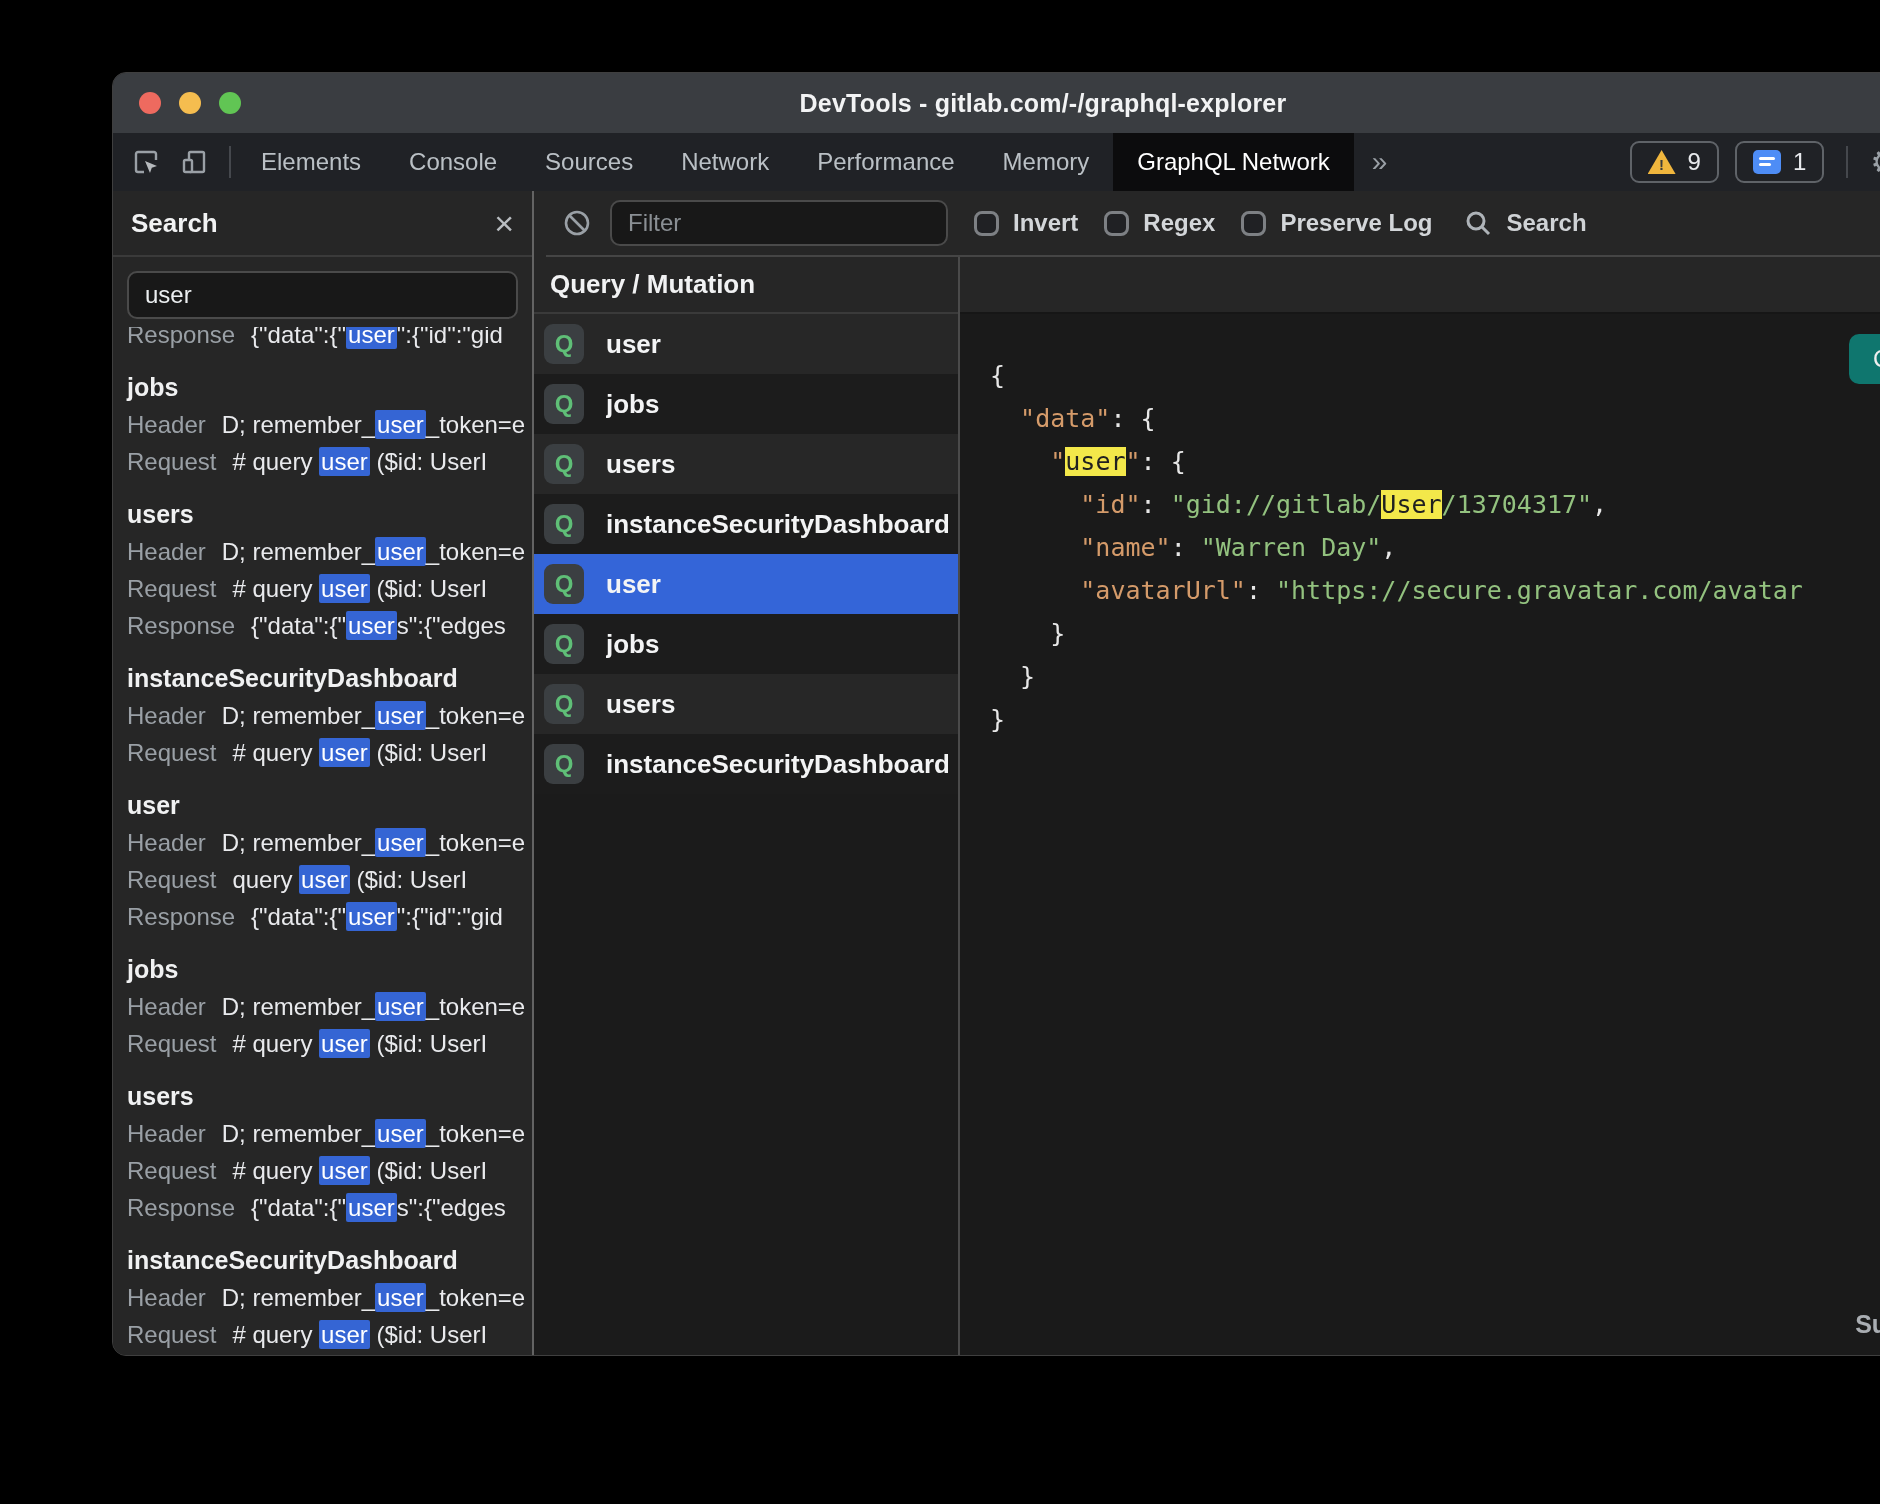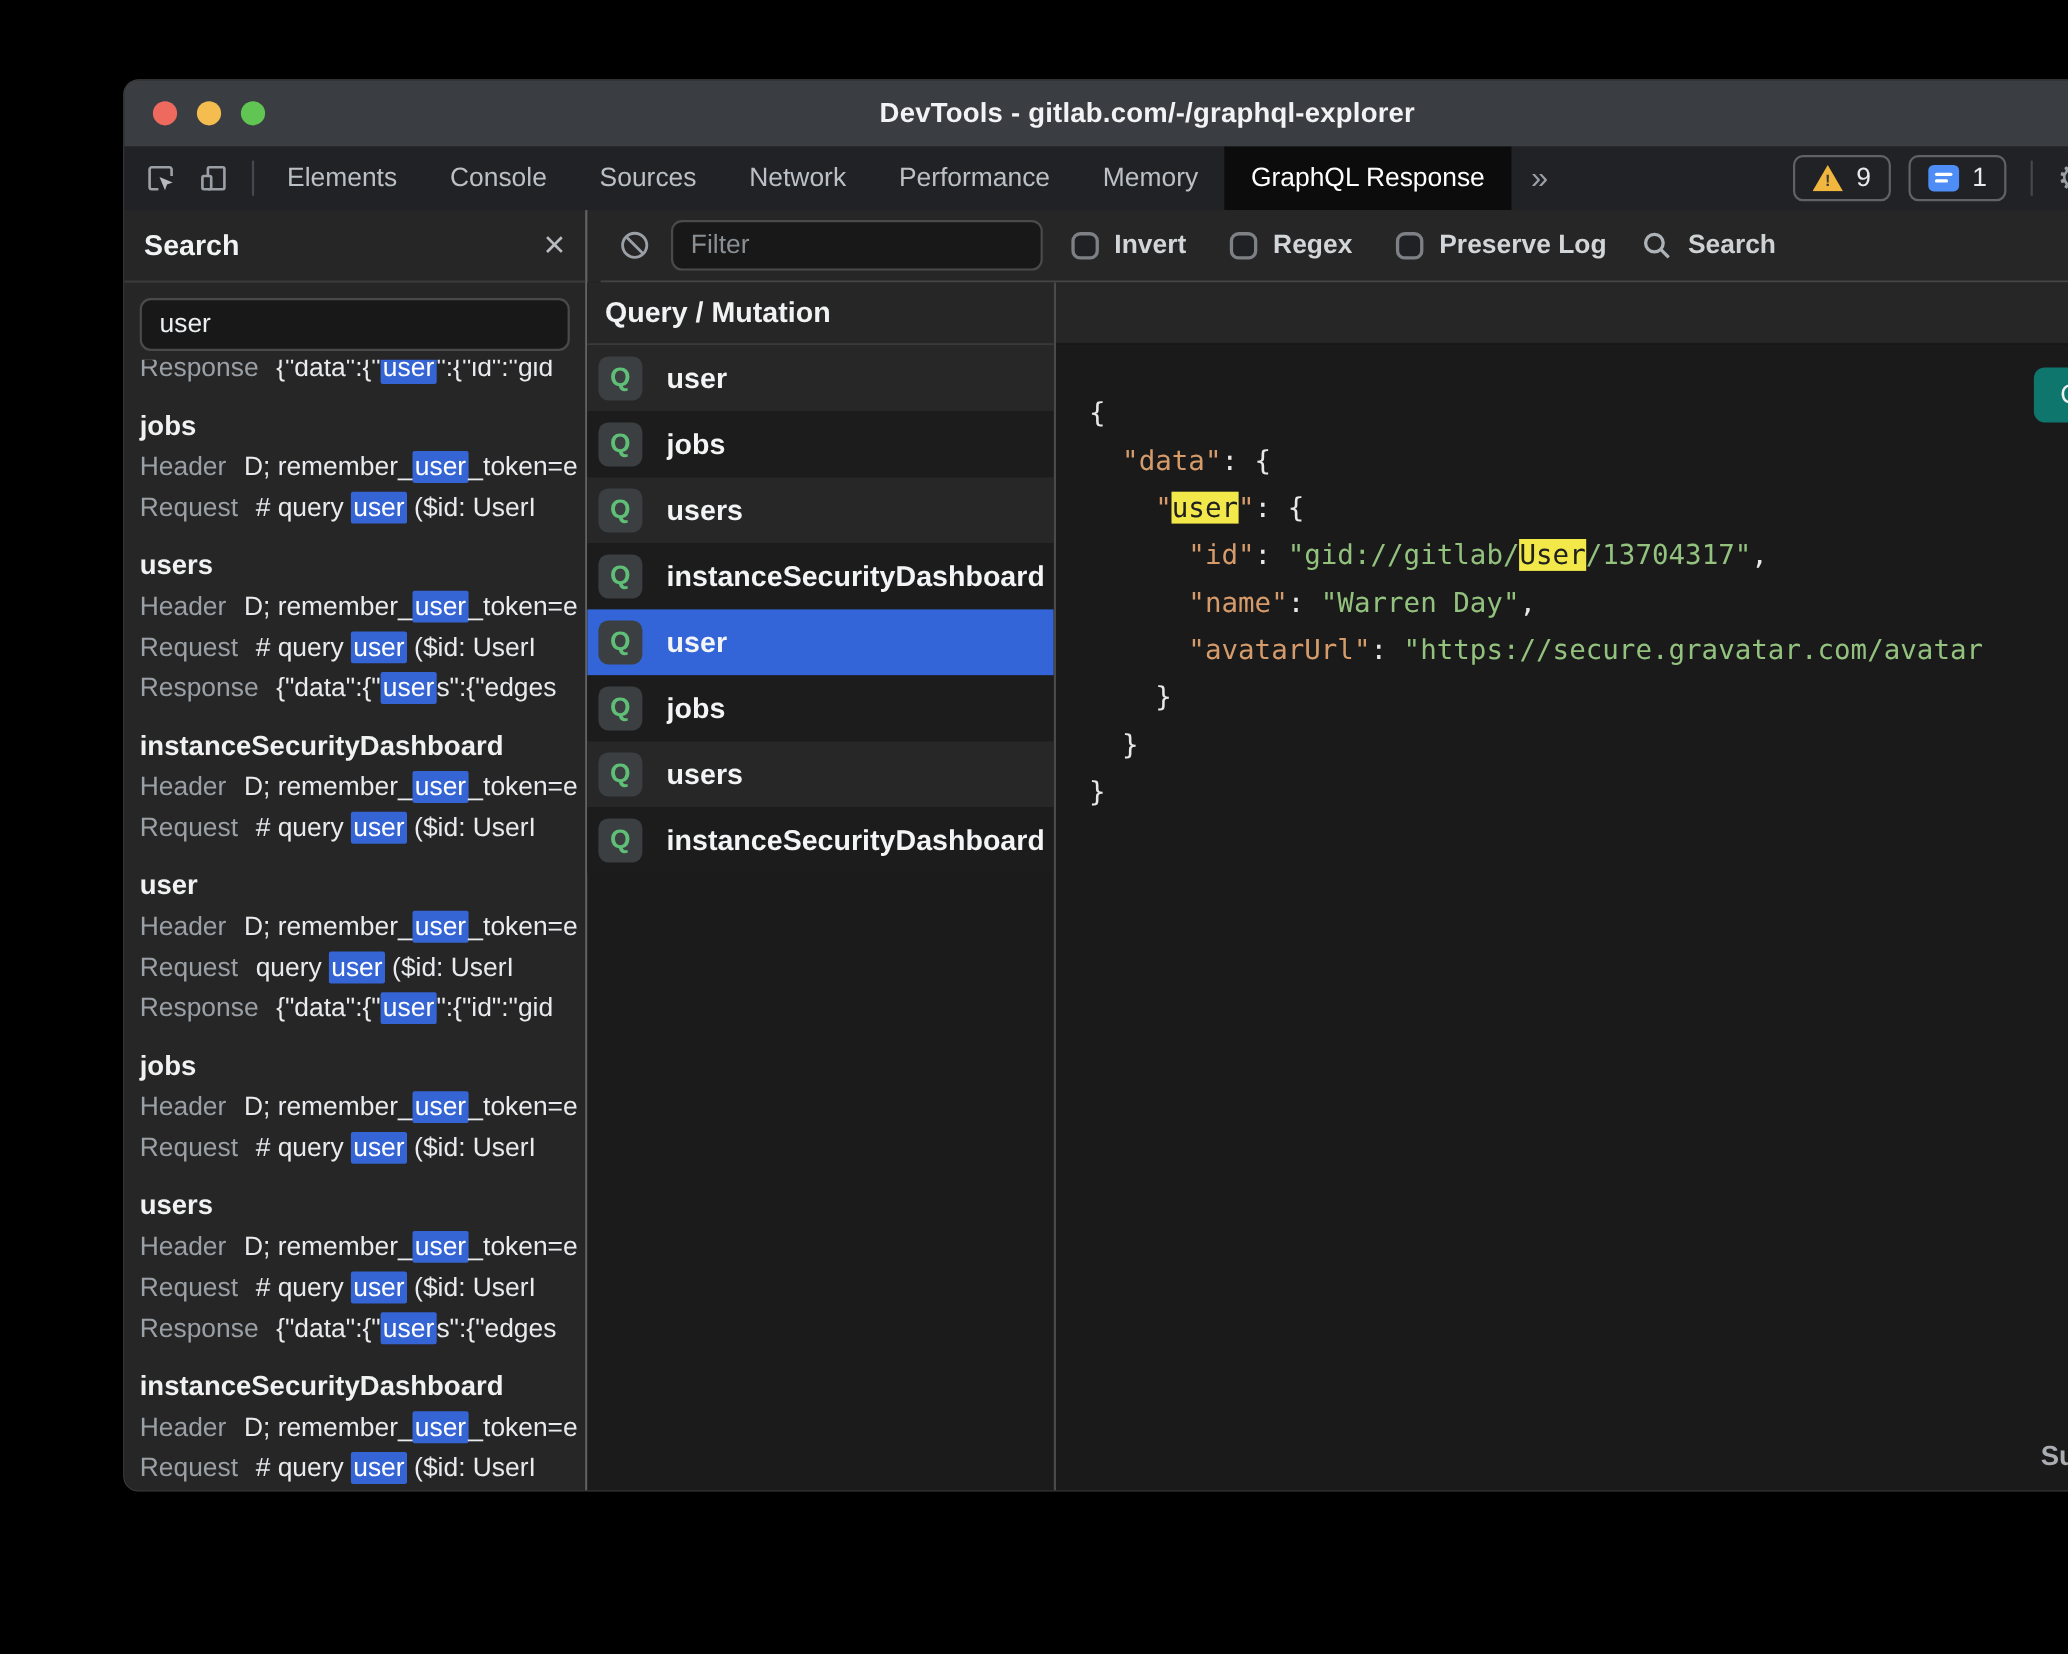--- a/index.html
+++ b/index.html
@@ -145,21 +145,21 @@
       </span>
     </div>
     <div class="tb-sep"></div>
     <div id="devtools-tabs" style="display:flex;align-items:stretch;">
         <div class="tab">Elements</div>
         <div class="tab">Console</div>
         <div class="tab">Sources</div>
         <div class="tab">Network</div>
         <div class="tab">Performance</div>
         <div class="tab">Memory</div>
-        <div class="tab active">GraphQL Response</div>
+        <div class="tab active">GraphQL Network</div>
       </div>
     <div class="chevron">»</div>
     <div class="tb-right">
       <span class="badge">
         <span class="warn-tri">
             <i>!</i>
           </span>
         <span>9</span>
       </span>
       <span class="badge">
@@ -235,21 +235,21 @@
     <div class="right-area">
 
       <div class="filter-row">
         <span>
           <svg width="30" height="30" viewBox="0 0 30 30" fill="none">
             <circle cx="15" cy="15" r="11" stroke="#9aa0a6" stroke-width="2.6"></circle>
             <line x1="7.5" y1="7.5" x2="22.5" y2="22.5" stroke="#9aa0a6" stroke-width="2.6"></line>
           </svg>
         </span>
         <input class="filter-input" placeholder="Filter" style="">
-        <span id="filter-checkboxes" style="display:flex;align-items:flex-end;gap:14px;">
+        <span id="filter-checkboxes" style="display:flex;align-items:flex-end;">
             <span class="cb-group">
               <span class="cb"></span>
               <span class="cb-label">Invert</span>
             </span>
             <span class="cb-group">
               <span class="cb"></span>
               <span class="cb-label">Regex</span>
             </span>
             <span class="cb-group">
               <span class="cb"></span>

